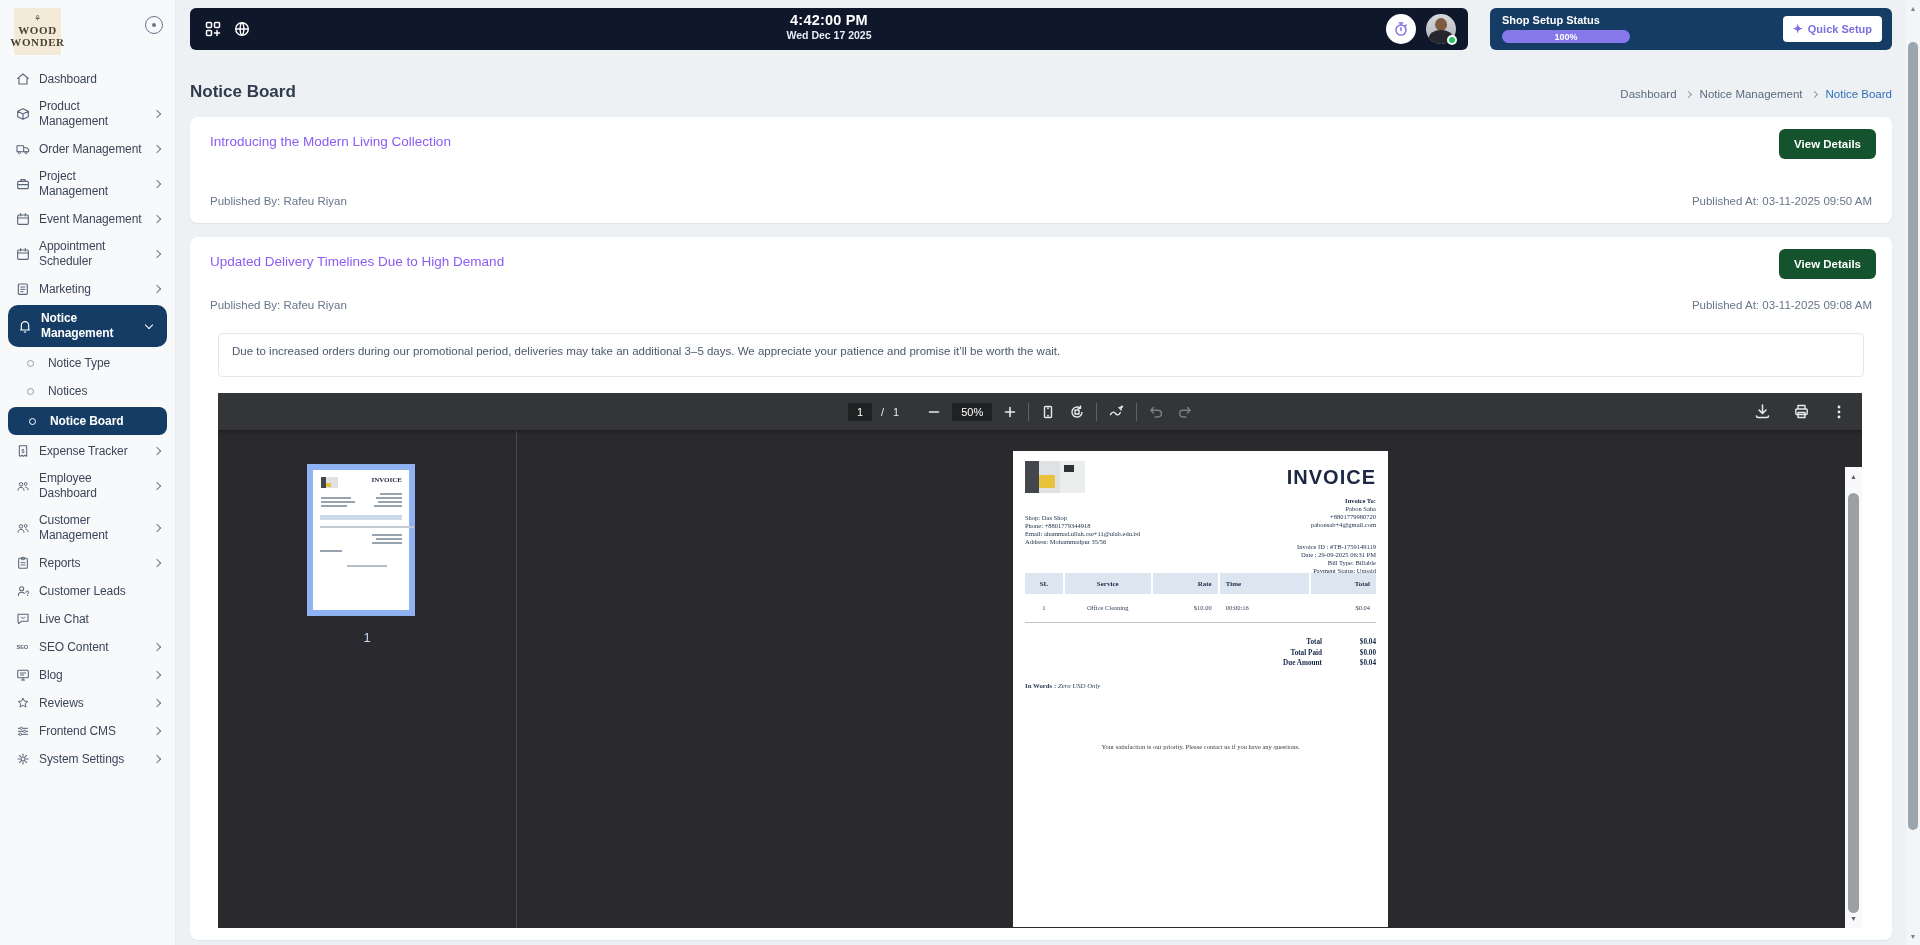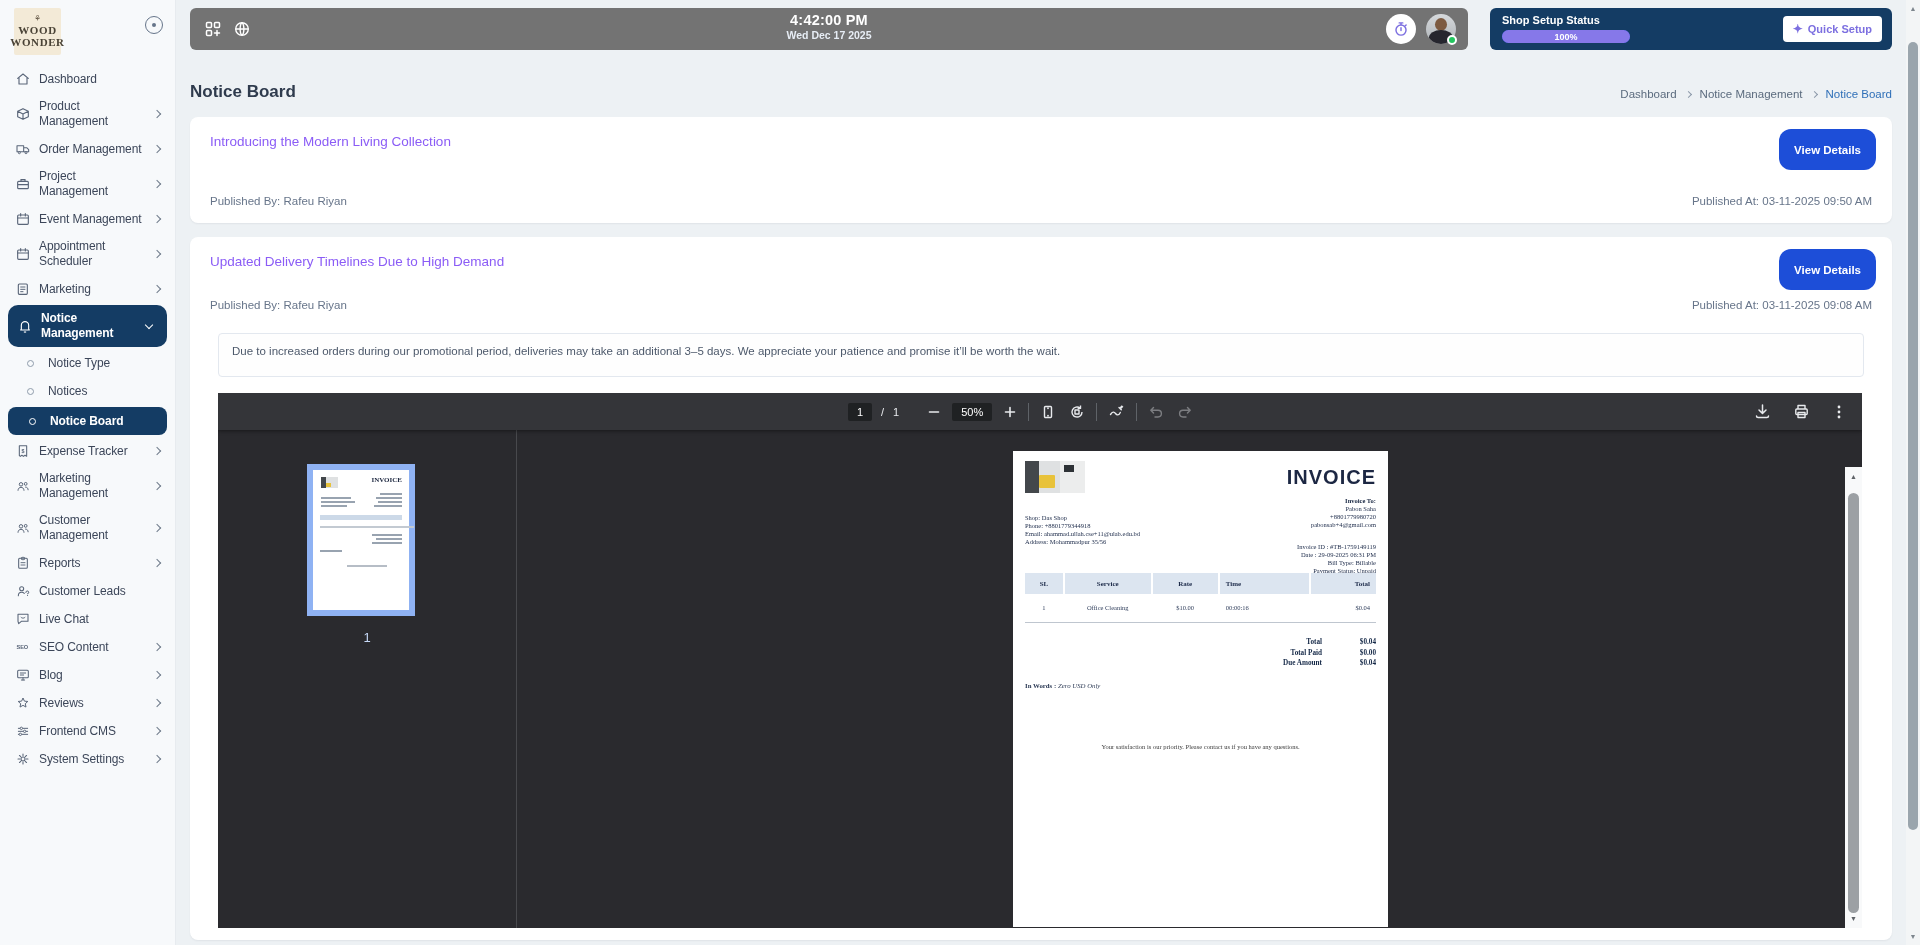--- a/index.html
+++ b/index.html
@@ -23,21 +23,21 @@
   .nav-item.active { background:#143C64; color:#fff; border-radius:10px; margin:2px 8px; padding-left:9px; font-weight:700; }
   .nav-item.active .nico { color:#fff; }
   .nav-item.active .chev { border-color:#fff; }
   .nav-item.sub { padding-left:27px; }
   .ring { width:7px; height:7px; border:1.5px solid #8f9cab; border-radius:50%; flex:0 0 7px; margin-right:6px; }
   .nav-item.sub.active { border-radius:8px; padding-left:21px; }
   .nav-item.sub.active .ring { border-color:#fff; }
   .seo-sym text { font-family:"Liberation Sans",sans-serif; }
 
   
-  .topbar { position:absolute; left:190px; top:8px; width:1278px; height:42px; background:#737373; border-radius:6px; color:#fff; }
+  .topbar { position:absolute; left:190px; top:8px; width:1278px; height:42px; background:#0f172a; border-radius:6px; color:#fff; }
   .tb-left { position:absolute; left:14px; top:0; height:42px; display:flex; align-items:center; gap:11px; }
   .clock { position:absolute; left:50%; top:4px; transform:translateX(-50%); text-align:center; }
   .clock .t1 { font-size:14.5px; font-weight:700; letter-spacing:.2px; }
   .clock .t2 { font-size:10.5px; font-weight:700; color:#e7edf5; margin-top:1px; }
   .tb-right { position:absolute; right:12px; top:6px; display:flex; align-items:center; gap:10px; }
   .timer-btn { width:30px; height:30px; border-radius:50%; background:#fff; border:none; display:flex; align-items:center; justify-content:center; cursor:pointer; }
   .avatar { width:30px; height:30px; border-radius:50%; position:relative; background:linear-gradient(180deg,#d6d9dc 0%,#aeb3b7 100%); overflow:visible; cursor:pointer; }
   .avatar .ph { position:absolute; inset:0; border-radius:50%; overflow:hidden; }
   .avatar .head { position:absolute; left:9px; top:4px; width:12px; height:13px; border-radius:50%; background:#7d5a40; }
   .avatar .torso { position:absolute; left:3px; top:16px; width:24px; height:15px; border-radius:50% 50% 0 0; background:#26262e; }
@@ -56,21 +56,21 @@
   .breadcrumb { position:absolute; right:28px; top:88px; display:flex; align-items:center; gap:9px; font-size:11.5px; color:#5B6B7E; }
   .breadcrumb .sep { width:5px; height:5px; border-right:1.4px solid #8b98a8; border-bottom:1.4px solid #8b98a8; transform:rotate(-45deg); }
   .breadcrumb .crumb { cursor:pointer; }
   .breadcrumb .crumb.active { color:#3070B8; }
 
   
   .card { position:absolute; left:190px; width:1702px; background:#fff; border-radius:8px; box-shadow:0 1px 2px rgba(16,24,40,.06); }
   .card1 { top:117px; height:106px; }
   .card2 { top:237px; height:703px;padding-left:20px; }
   .n-title { position:absolute; left:20px; top:17px; font-size:13.5px; font-weight:500; color:#8b5cf6; }
-  .view-details { position:absolute; right:16px; top:12px; height:41px; padding:0 15px; background:#1d4ed8; color:#fff; border:none; border-radius:12px; font-size:11.5px; font-weight:700; cursor:pointer; }
+  .view-details { position:absolute; right:16px; top:12px; height:30px; padding:0 15px; background:#14532d; color:#fff; border:none; border-radius:6px; font-size:11.5px; font-weight:700; cursor:pointer; }
   .n-meta { position:absolute; left:20px; right:20px; display:flex; justify-content:space-between; font-size:11.5px; color:#67758A; }
   .card1 .n-meta { bottom:16px; }
   .card2 .n-meta { top:62px; }
   .n-body { position:absolute; left:28px; right:28px; top:96px; height:44px; border:1px solid #E3E8EF; border-radius:4px; padding:11px 13px; font-size:11.5px; color:#4D596B; background:#FEFEFE; }
 
   
   .pdf { position:absolute; left:28px; top:156px; width:1644px; height:535px; background:#2A2A2E; overflow:hidden; }
   .pdf-toolbar { position:absolute; left:0; top:0; right:0; height:37px; background:#343539; box-shadow:0 1px 4px rgba(0,0,0,.45); z-index:3; color:#E8EAED; }
   .pt-left { position:absolute; left:14px; top:0; height:37px; display:flex; align-items:center; gap:16px; }
   .pdf-title { font-size:12.5px; font-weight:700; color:#fff; }
@@ -102,21 +102,21 @@
   .blk { font-size:6.5px; line-height:8px; }
   .blk b { color:#14233F; }
   .pp-invto { position:absolute; right:12px; top:46px; text-align:right; }
   .pp-shop { position:absolute; left:12px; top:63px; }
   .pp-meta { position:absolute; right:12px; top:92px; text-align:right; }
   .inv-table { position:absolute; left:12px; right:12px; top:122px; }
   .inv-head { display:flex; gap:2px; }
   .inv-head span { background:#DCE5F0; color:#1D2B4A; font-weight:700; font-size:7px; padding:7px 6px 6px; }
   .inv-row { display:flex; gap:2px; border-bottom:.5px solid #BFC6CF; padding:10px 0 11px; font-size:6.5px; color:#33415E; }
   .inv-row span { padding:0 6px; }
-  .c1{width:11%;text-align:center;} .c2{width:25%;text-align:center;} .c3{width:19%;text-align:center;} .c4{width:26%;text-align:left;} .c5{width:19%;text-align:right;}
+  .c1{width:11%;text-align:center;} .c2{width:25%;text-align:center;} .c3{width:19%;text-align:right;} .c4{width:26%;text-align:left;} .c5{width:19%;text-align:right;}
   .inv-totals { position:absolute; right:12px; top:186px; width:160px; }
   .t-row { display:flex; justify-content:flex-end; gap:16px; font-size:7.2px; font-weight:700; color:#132746; line-height:10.5px; }
   .t-row .tv { width:38px; text-align:right; }
   .pp-words { position:absolute; left:12px; top:231px; font-size:6.8px; color:#2C3A55; }
   .pp-words .wv { font-style:italic; }
   .pp-footer { position:absolute; left:0; right:0; top:292px; text-align:center; font-size:6.5px; color:#3C3C3C; }
 
   .pdf-scroll { position:absolute; right:0; top:37px; bottom:0; width:17px; background:#F8F9FA; }
   .pdf-scroll .arr { position:absolute; left:0; width:17px; text-align:center; font-size:7px; color:#5F6368; }
   .pdf-scroll .thumbbar { position:absolute; left:3px; top:26px; width:11px; height:420px; border-radius:6px; background:#9CA0A4; }
@@ -289,21 +289,21 @@
         <svg class="nico" viewBox="0 0 24 24">
           <use href="#i-receipt"></use>
         </svg>
         <span class="nav-label">Expense Tracker</span>
         <span class="chev right"></span>
       </div>
       <div class="nav-item">
         <svg class="nico" viewBox="0 0 24 24">
           <use href="#i-users"></use>
         </svg>
-        <span class="nav-label">Marketing Management</span>
+        <span class="nav-label">Employee Dashboard</span>
         <span class="chev right"></span>
       </div>
       <div class="nav-item">
         <svg class="nico" viewBox="0 0 24 24">
           <use href="#i-users"></use>
         </svg>
         <span class="nav-label">Customer Management</span>
         <span class="chev right"></span>
       </div>
       <div class="nav-item">

